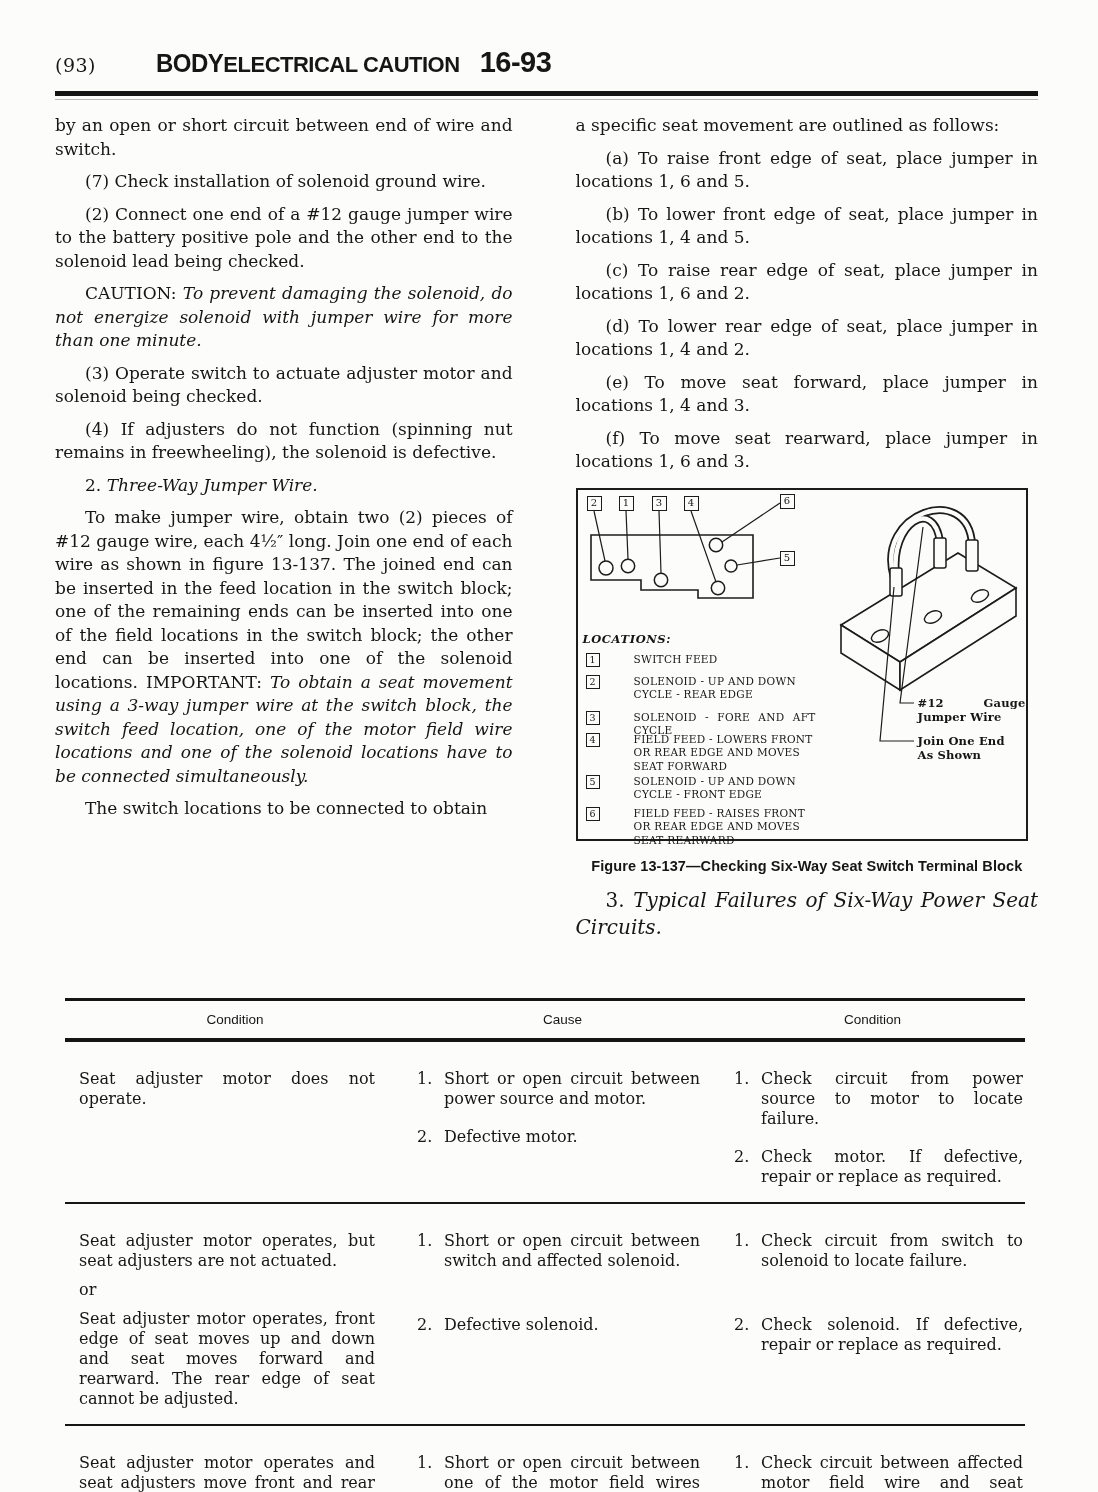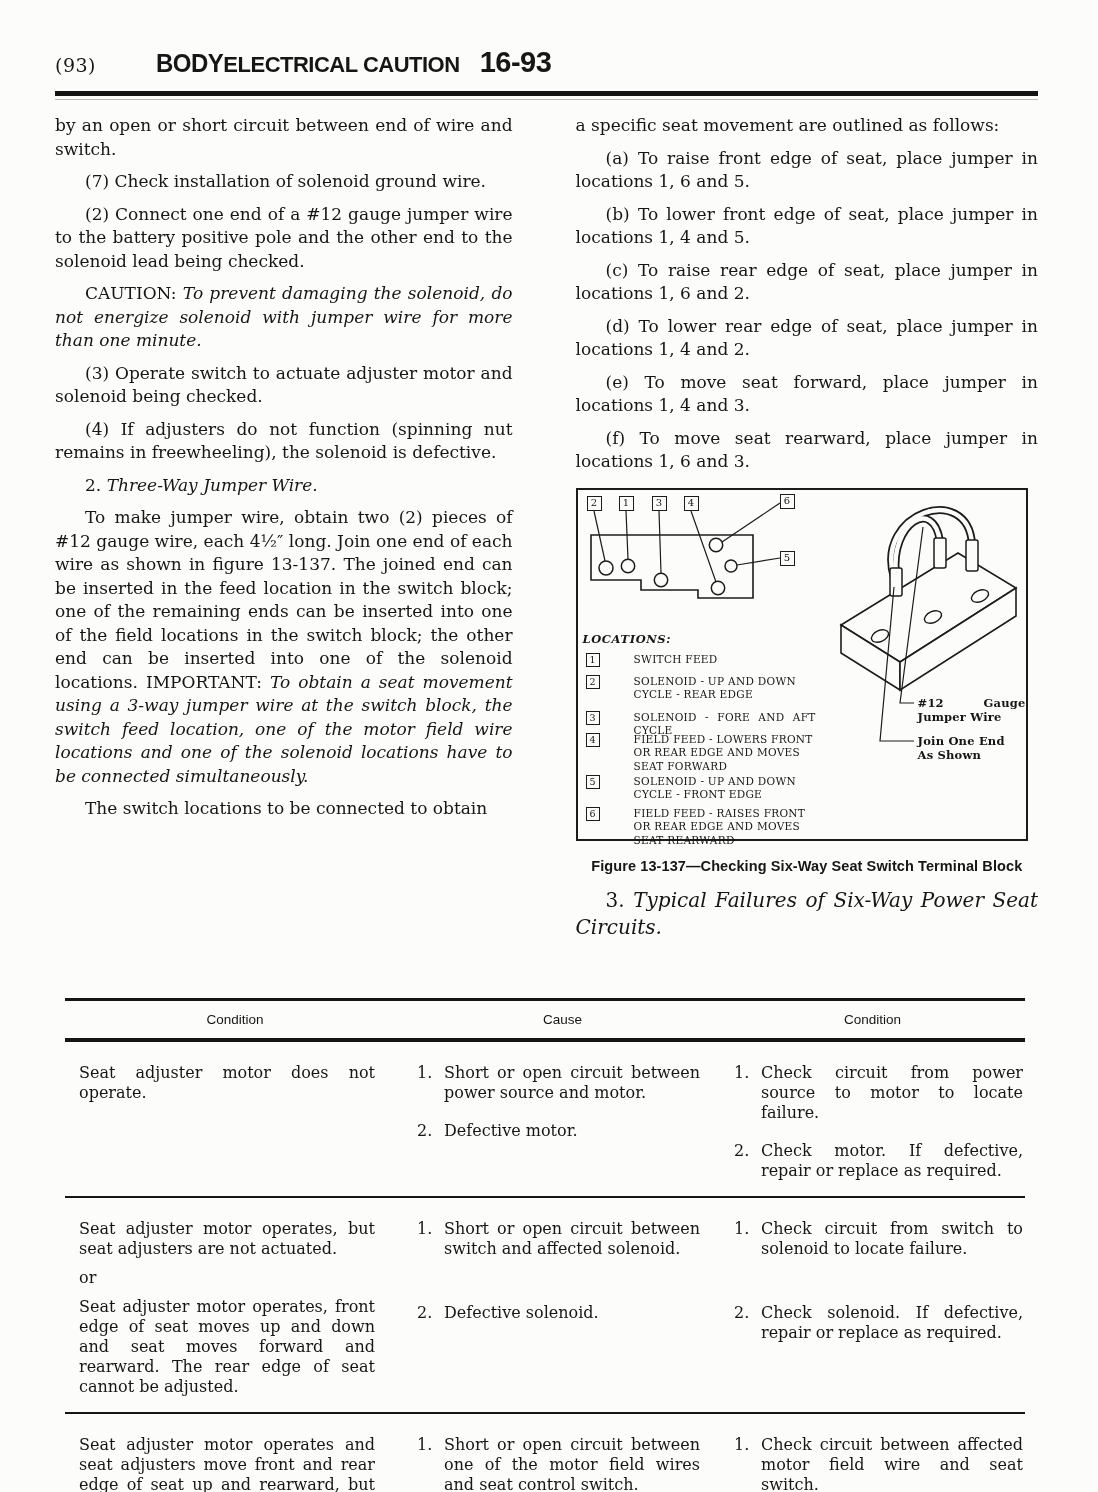--- a/index.html
+++ b/index.html
@@ -48,21 +48,21 @@
   }
   .leg-text { position:absolute; left:48px; top:0; width:182px; font-size:10.5px; line-height:13.5px; letter-spacing:.3px; white-space:pre-line; }
   .fig-ann { position:absolute; font-size:11.5px; font-weight:bold; letter-spacing:.2px; white-space:pre-line; line-height:14px; }
   .figcap { margin-top:14px; text-align:center; font-family:"Liberation Sans", sans-serif; font-weight:bold; font-size:14.5px; letter-spacing:.1px; }
   .head3 { margin-top:20px; font-size:20px; line-height:27px; text-indent:42px; text-align:justify; }
 
   
   .tbl { margin:18px 0 0 10px; width:960px; border-top:3px solid #151515; font-size:16px; line-height:20px; }
   .tbl-head { display:grid; grid-template-columns:340px 315px 305px; padding:9px 0 8px; border-bottom:4px solid #151515; }
   .th { text-align:center; font-family:"Liberation Sans", sans-serif; font-weight:normal; font-size:13.5px; }
-  .trow { display:grid; grid-template-columns:340px 315px 305px; padding:21px 0 15px; border-bottom:2px solid #151515; }
+  .trow { display:grid; grid-template-columns:340px 315px 305px; padding:27px 0 15px; border-bottom:2px solid #151515; }
   .trow.last { border-bottom:6px solid #151515; }
   .c-cond { padding:0 30px 0 14px; }
   .c-cond p { text-align:justify; hyphens:none; }
   .c-cond p.or { margin:9px 0; }
   .c-cause { padding:0 20px 0 12px; }
   .c-corr  { padding:0 2px 0 14px; }
   .ni { display:flex; }
   .ni + .ni { margin-top:18px; }
   .ni.mt-44 { margin-top:44px; }
   .ni-n { width:27px; flex:none; }

